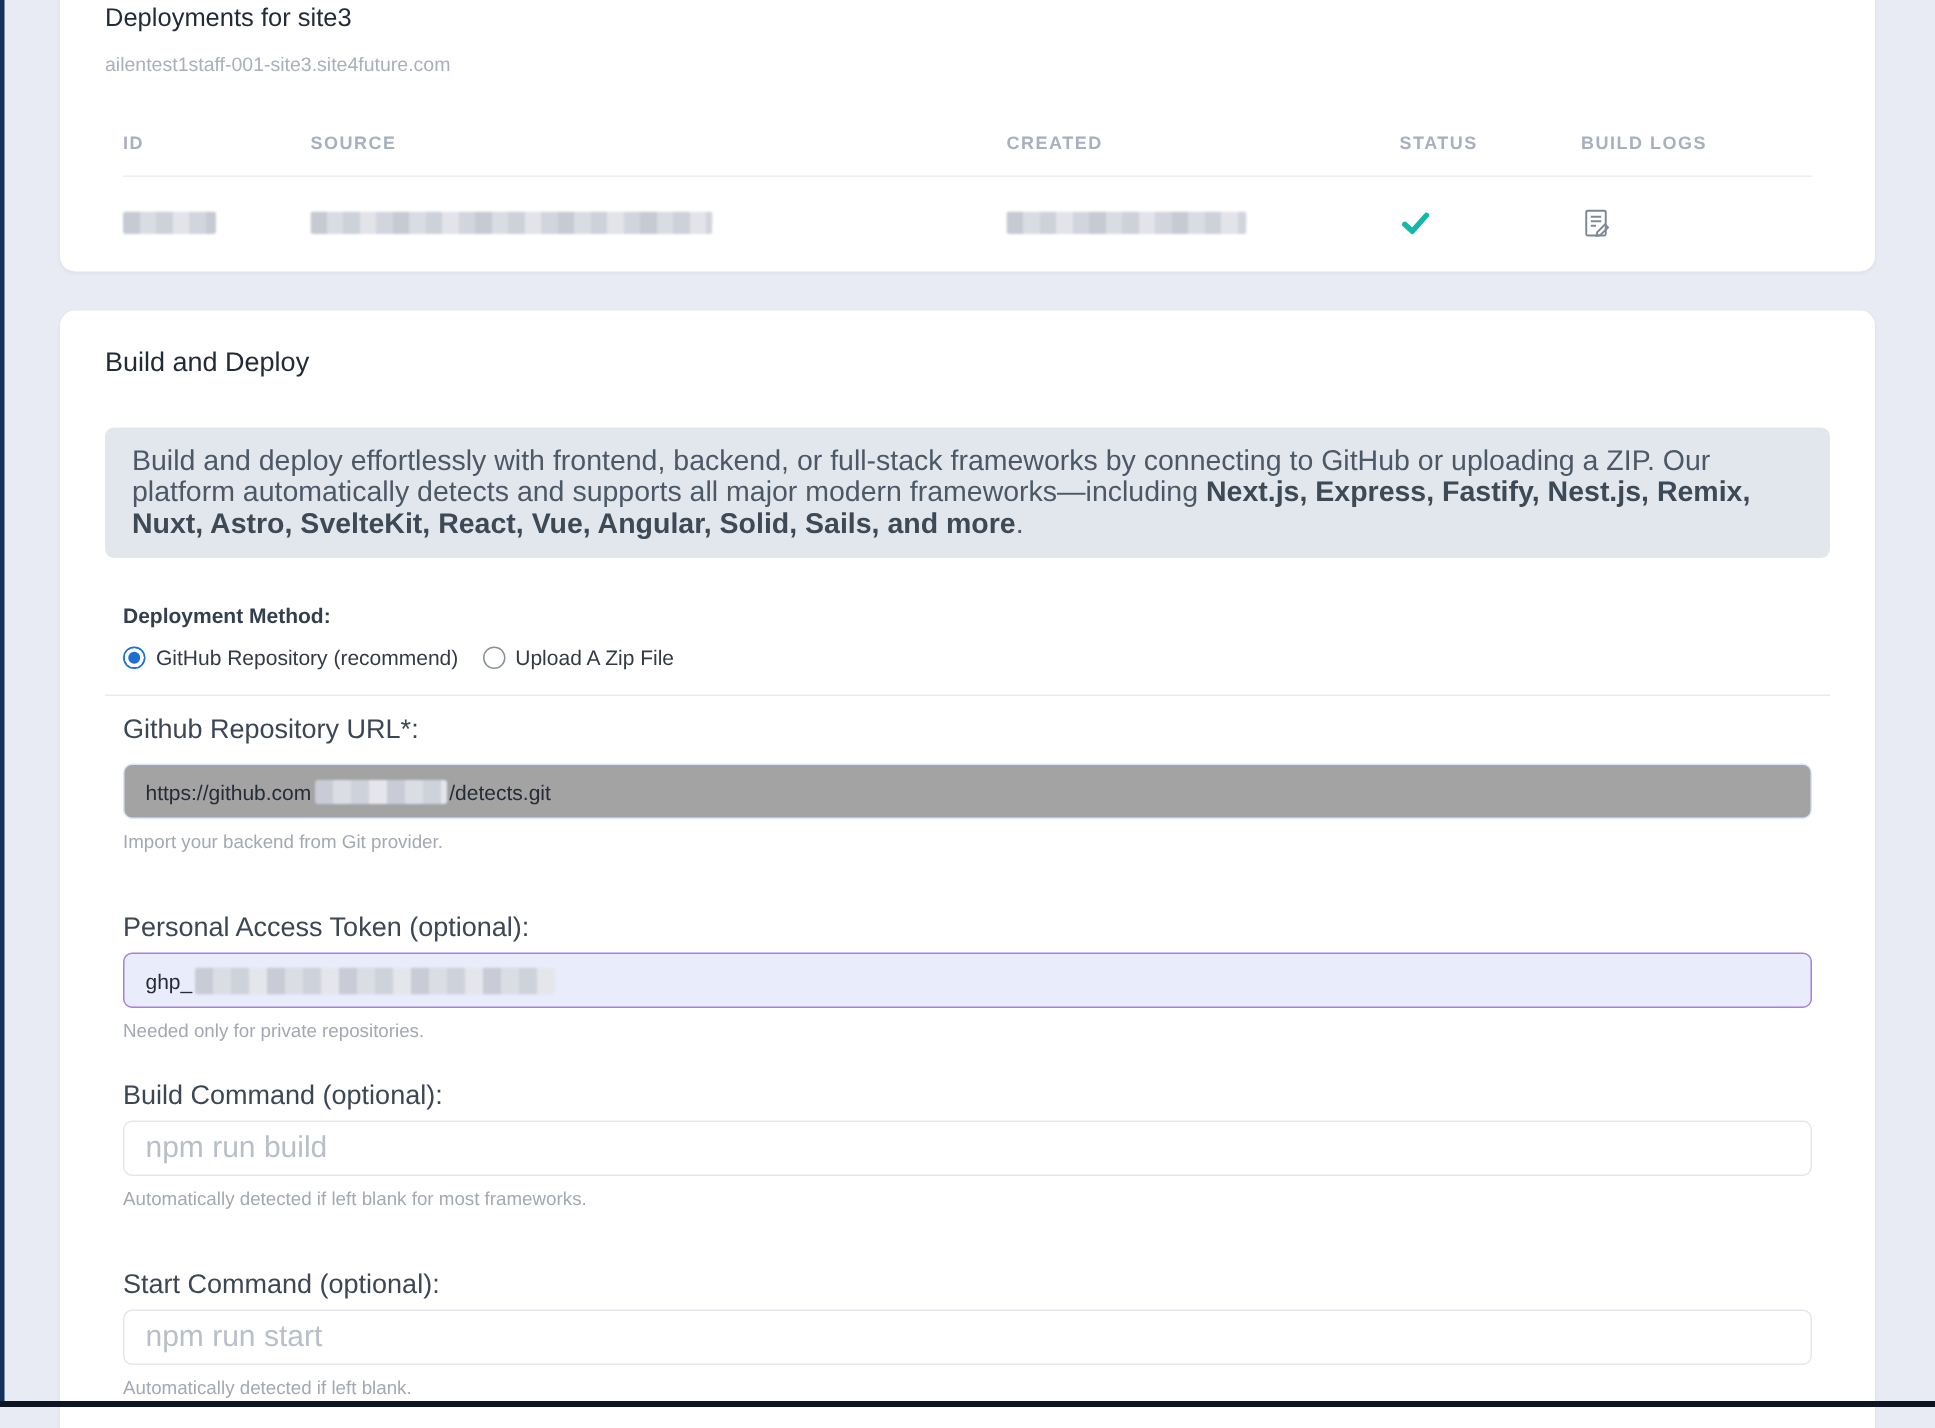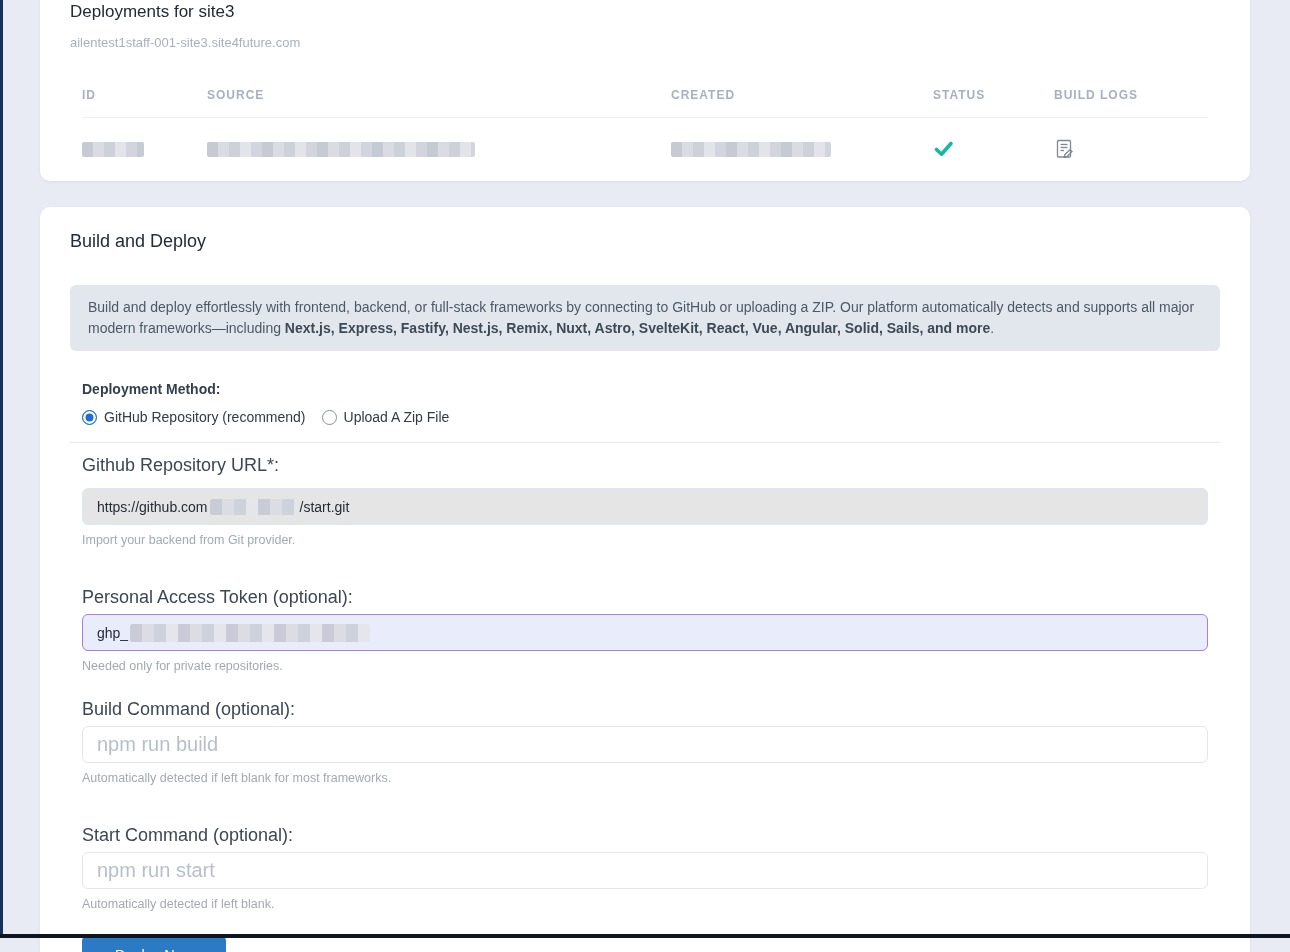--- a/index.html
+++ b/index.html
@@ -54,21 +54,21 @@
 
   .status-check svg { display:block; }
   .log-icon svg { display:block; }
 
   
   .info-box {
     margin-top:32px;
     background:#e2e7ee;
     border-radius:6px;
     padding:12px 18px;
-    font-size:14px;
+    font-size:19px;
     line-height:21px;
     color:#4d5866;
   }
   .info-box b { color:#3e4956; }
 
   .method-block { margin:28px 12px 0 12px; }
   .method-label { font-size:14px; font-weight:700; color:#333f4d; line-height:20px; }
   .method-options { margin-top:8px; display:flex; gap:16px; }
   .method-option { display:flex; align-items:center; gap:7px; cursor:pointer; }
   .method-option span.opt-label { font-size:14px; color:#333a44; line-height:21px; }
@@ -92,21 +92,21 @@
 
   .input-box {
     margin-top:13px;
     height:37px;
     border-radius:6px;
     display:flex; align-items:center;
     padding:0 14px;
     font-size:14px; color:#252c36;
     cursor:text;
   }
-  .input-box.filled { background:#e5e5e5; border:1px solid #dde5fa; margin-top:13px; }
+  .input-box.filled { background:#a3a3a3; border:1px solid #dde5fa; margin-top:13px; }
   .input-box.token  { background:#e9ecfb; border:1.5px solid #a97ee0; margin-top:7px; }
   .inline-red { display:inline-block; height:16px; border-radius:2px; margin:0 2px;
     background-image:
       repeating-linear-gradient(90deg,#c9ccd6 0 12px,#dadde4 12px 24px,#ced2da 24px 36px,#e4e6eb 36px 48px),
       repeating-linear-gradient(0deg,rgba(255,255,255,0.4) 0 6px,rgba(110,118,135,0.14) 6px 13px);
     filter:blur(0.7px); vertical-align:middle; }
   .url-red { width:88px; }
   .token-red { width:240px; height:18px; }
 
   input.plain {
@@ -198,21 +198,21 @@
         </div>
       </div>
 
       <div class="divider"></div>
 
       <div class="form-group first">
         <div class="fg-label">Github Repository URL*:</div>
         <div class="input-box filled">
           <span>https://github.com</span>
             <span class="inline-red url-red"></span>
-            <span>/start.git</span>
+            <span>/detects.git</span>
         </div>
         <div class="fg-help">Import your backend from Git provider.</div>
       </div>
 
       <div class="form-group">
         <div class="fg-label mt25">Personal Access Token (optional):</div>
         <div class="input-box token">
           <span>ghp_</span>
             <span class="inline-red token-red"></span>
         </div>

